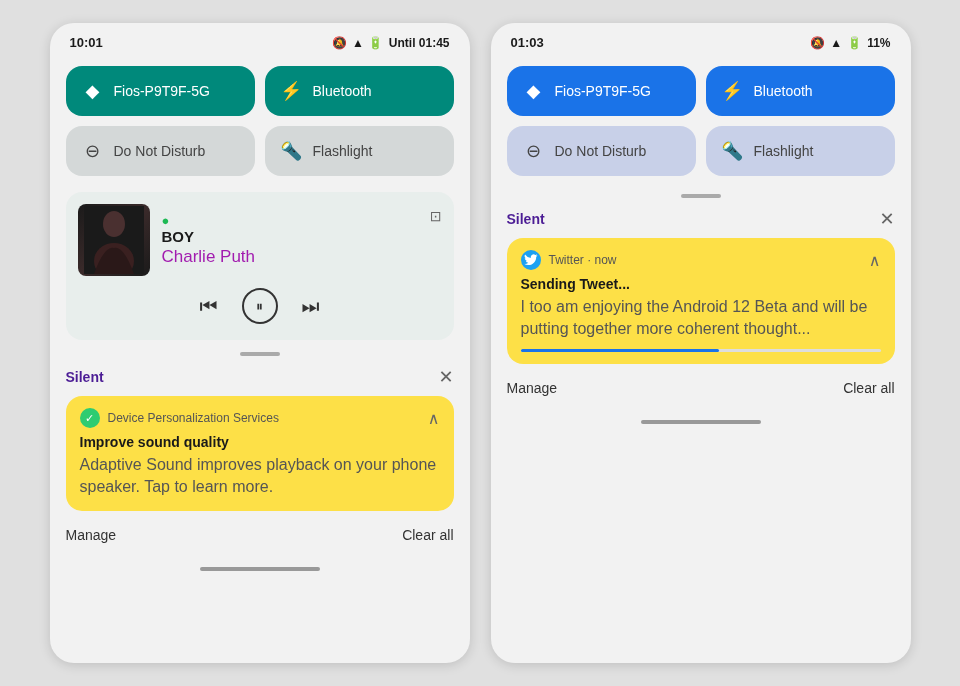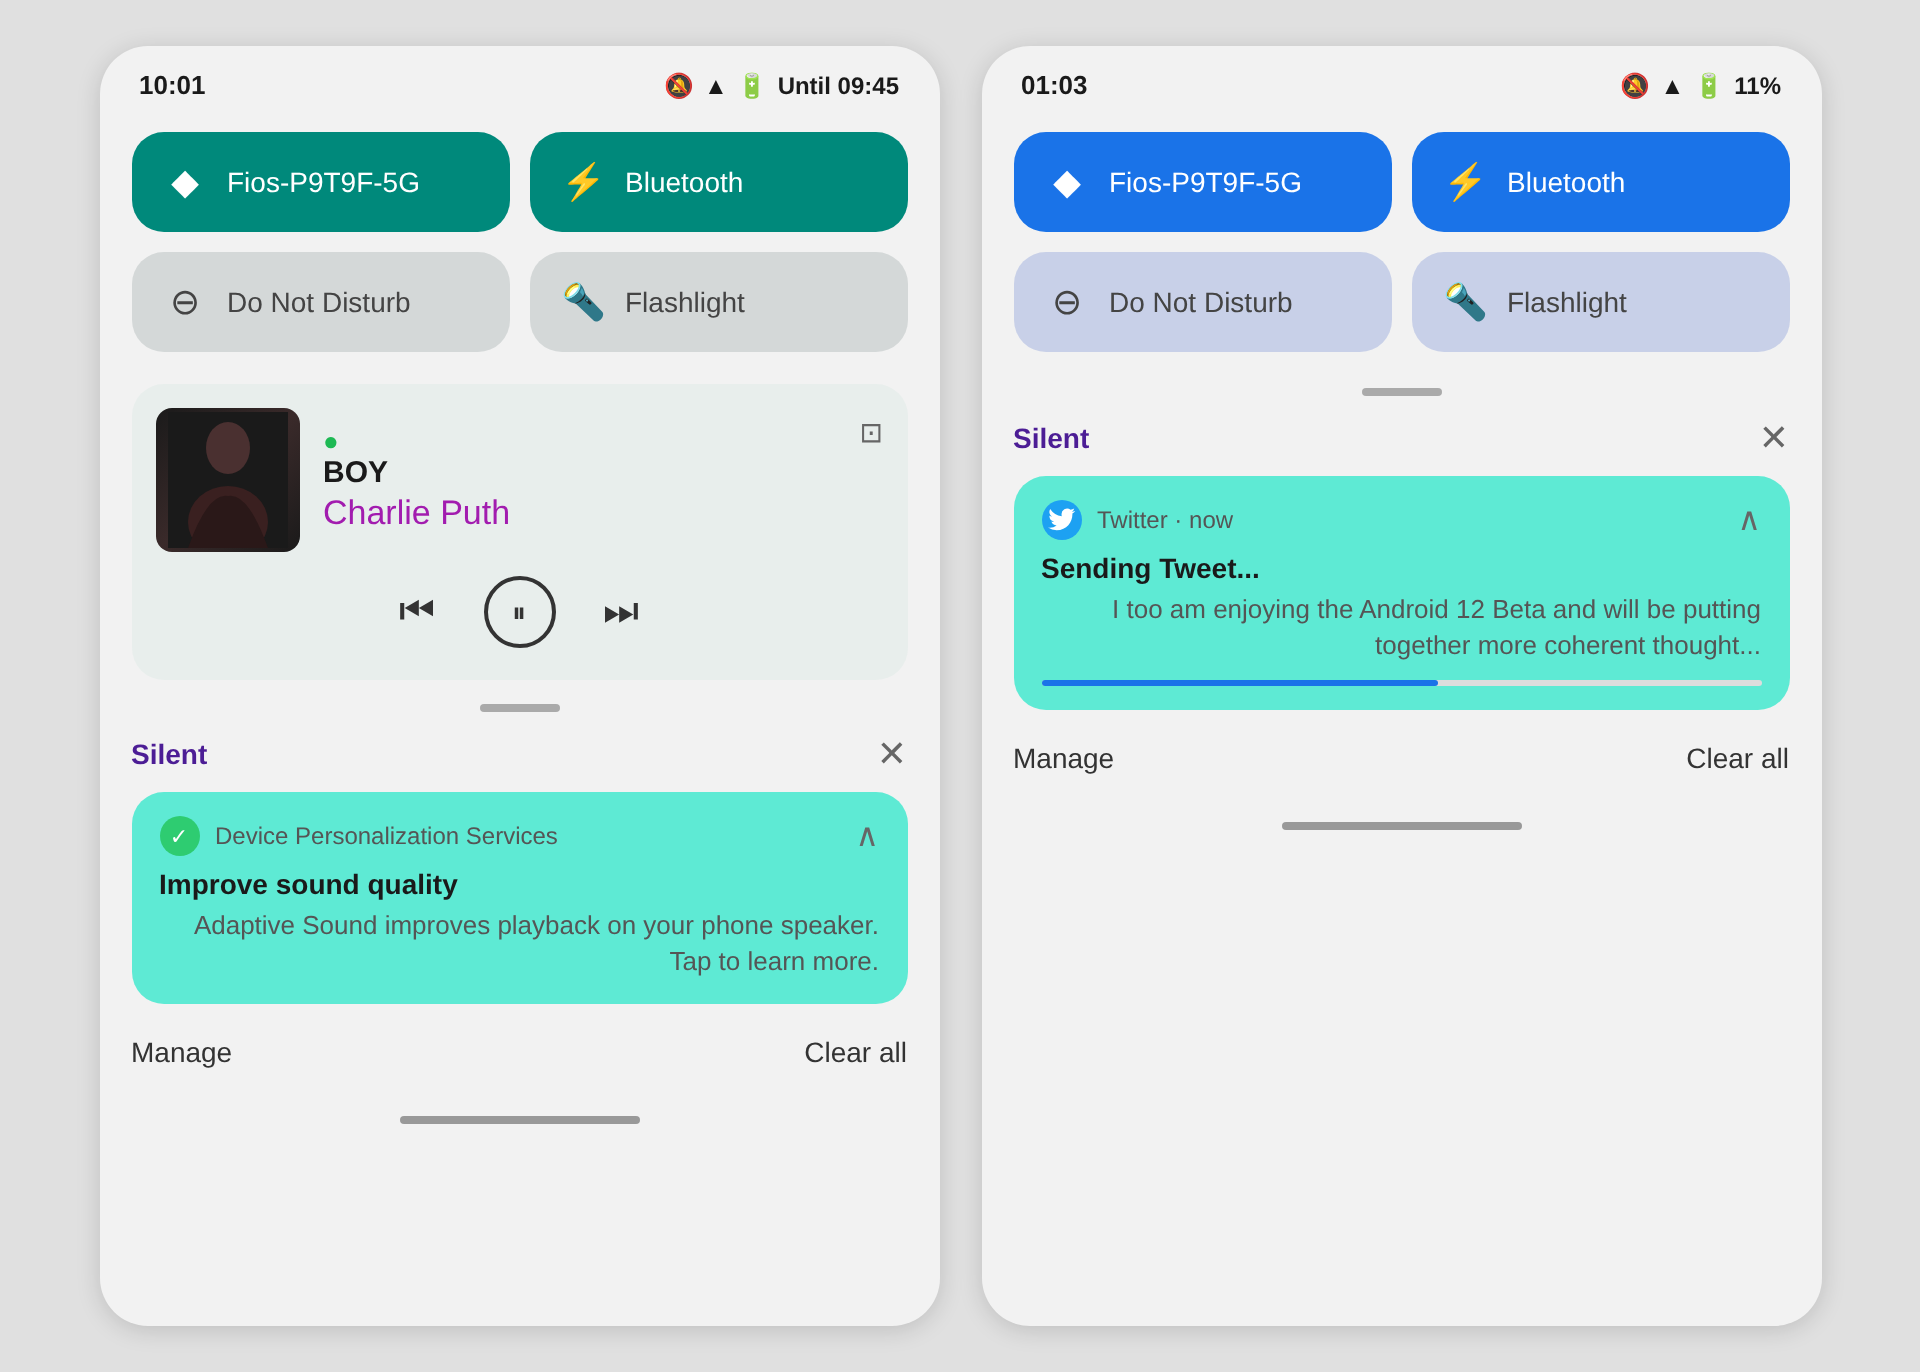--- a/index.html
+++ b/index.html
@@ -215,21 +215,21 @@
     .close-btn {
       font-size: 18px;
       color: #666;
       cursor: pointer;
       background: none;
       border: none;
     }
 
     
     .notif-card {
-      background: #5eead4;
+      background: #fde047;
       border-radius: 16px;
       padding: 12px 14px;
       margin-bottom: 12px;
     }
 
     .notif-app-row {
       display: flex;
       align-items: center;
       justify-content: space-between;
       margin-bottom: 6px;
@@ -261,24 +261,23 @@
     }
 
     .notif-title {
       font-size: 14px;
       font-weight: 700;
       color: #1a1a1a;
       margin-bottom: 4px;
     }
 
     .notif-body {
-      font-size: 13px;
+      font-size: 16px;
       color: #555;
       line-height: 1.4;
-      text-align: right;
     }
 
     .progress-bar-container {
       margin-top: 8px;
       height: 3px;
       background: #ddd;
       border-radius: 2px;
     }
     .progress-bar-fill {
       height: 100%;
@@ -322,21 +321,21 @@
 
 <div class="phones-container">
   <div class="phone">
 
     <div class="status-bar">
       <span>10:01</span>
       <div class="status-right">
         <span>🔕</span>
         <span>▲</span>
         <span>🔋</span>
-        <span>Until 09:45</span>
+        <span>Until 01:45</span>
       </div>
     </div>
 
     <div class="quick-tiles">
       <div class="tile tile-active-green">
         <span class="tile-icon">◆</span>
         <span>Fios-P9T9F-5G</span>
       </div>
       <div class="tile tile-active-green">
         <span class="tile-icon">⚡</span>

